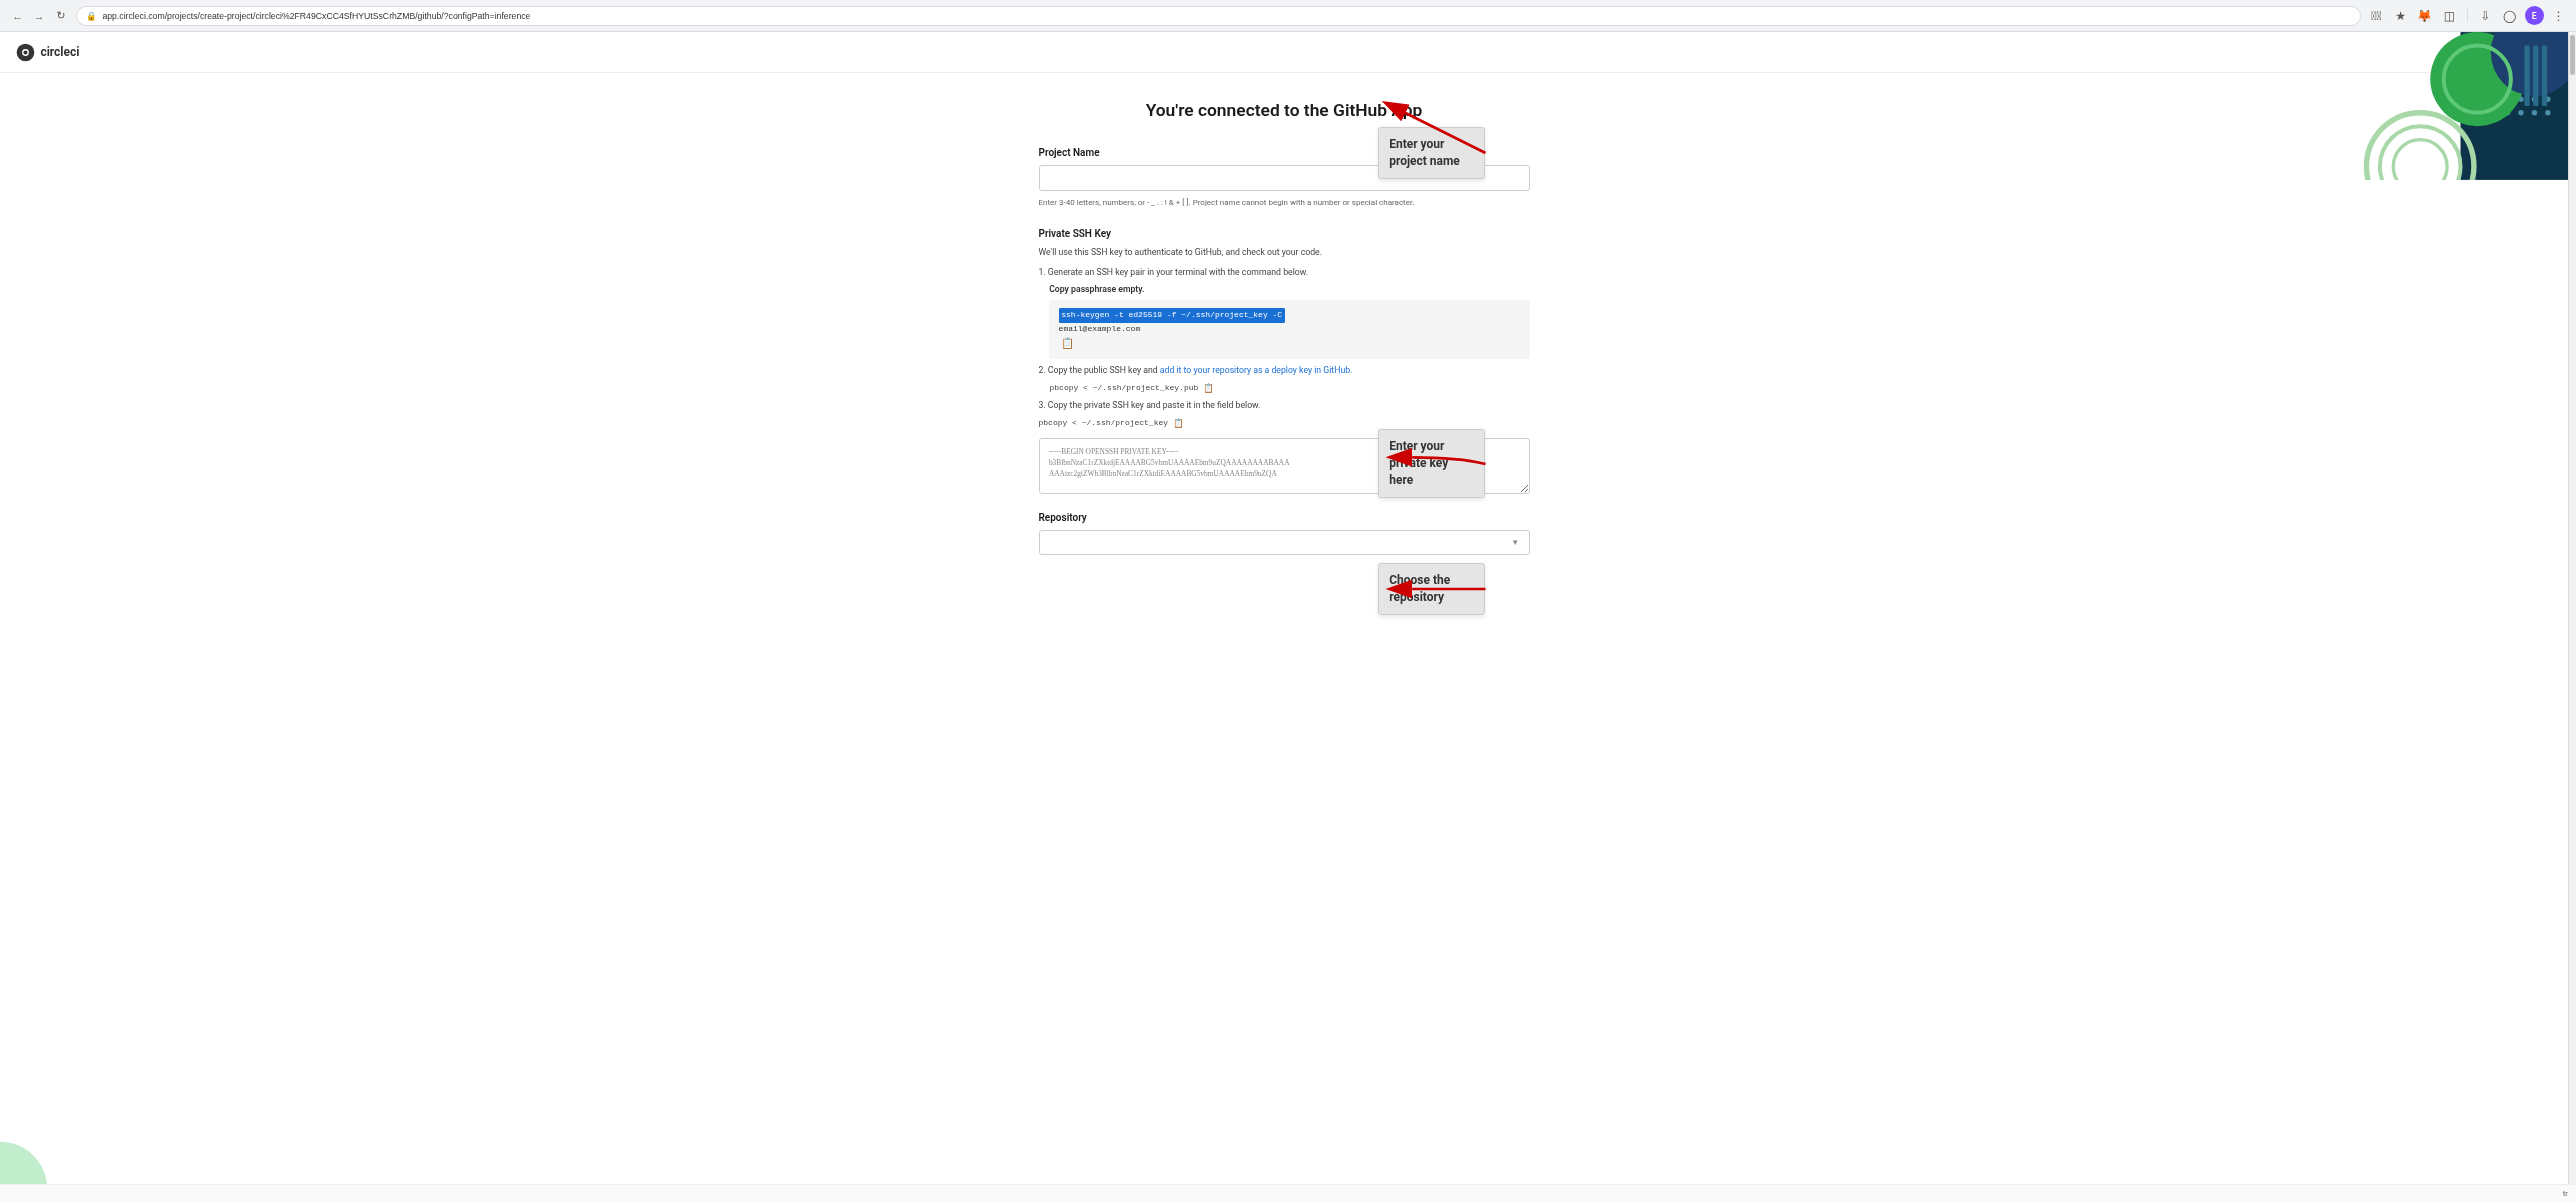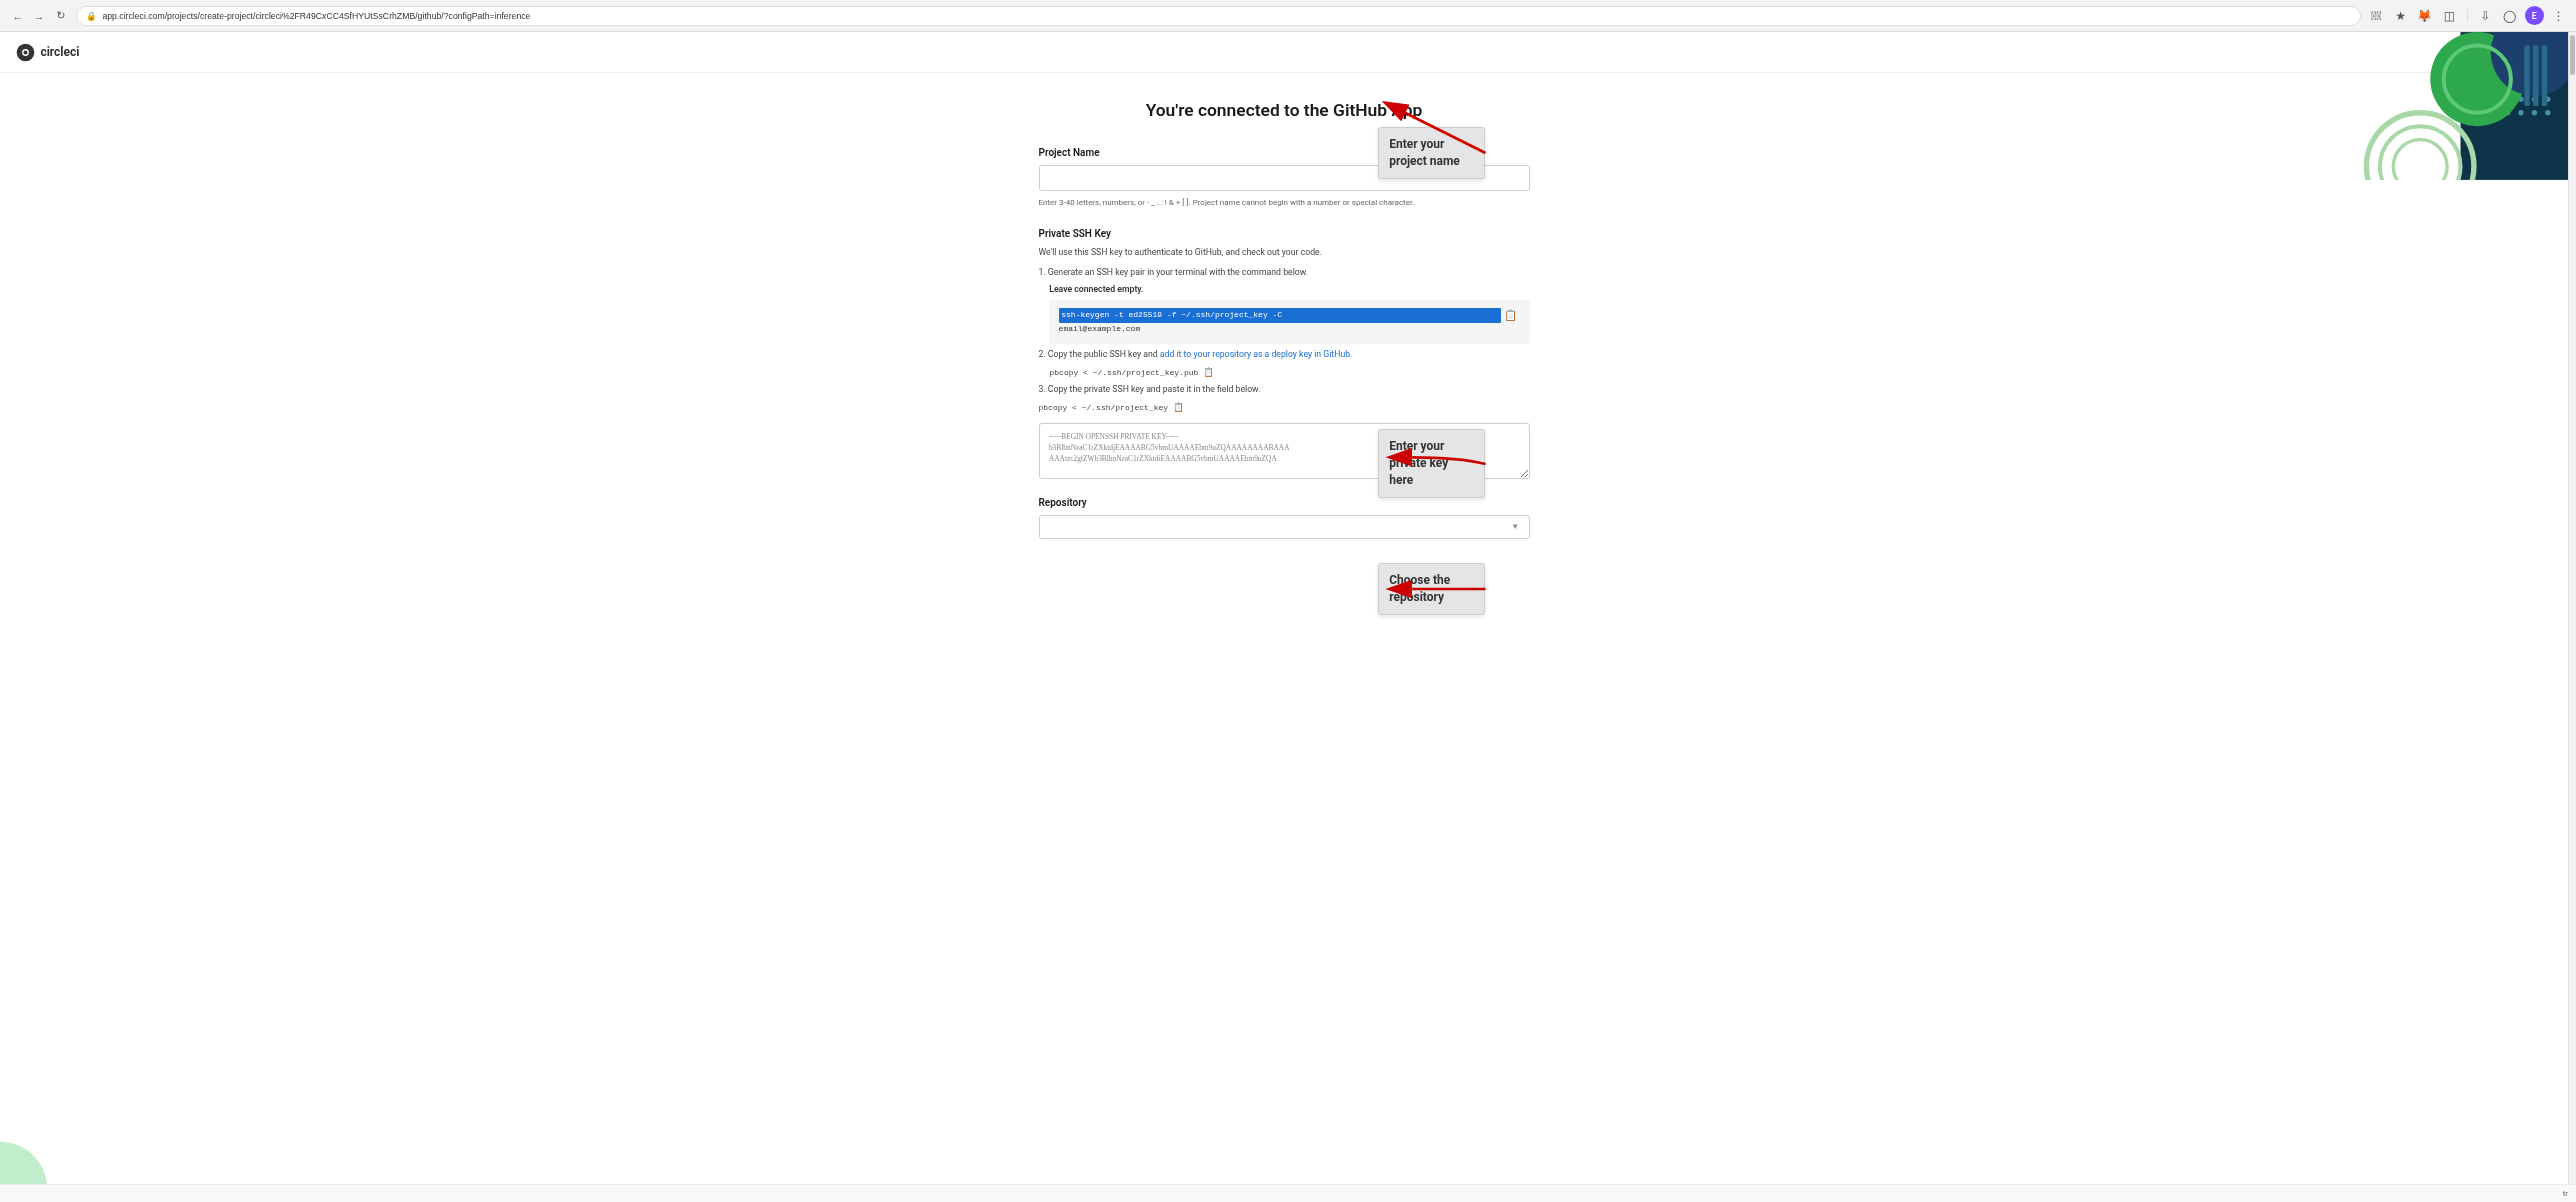--- a/index.html
+++ b/index.html
@@ -204,20 +204,21 @@
       background: #f5f5f5;
       border-radius: 2.7px;
       padding: 8px 9.4px;
       font-family: 'Courier New', Courier, monospace;
       font-size: 8px;
       margin: 5.4px 0;
       position: relative;
       display: flex;
       justify-content: center;
       align-items: flex-start;
+      flex-direction: column;
     }
 
     .code-lines {
       flex: 1;
     }
 
     .code-line {
       display: block;
       line-height: 1.6;
     }
@@ -439,21 +440,21 @@
 
       <div class="section-divider">
         <div class="section-label">Private SSH Key</div>
         <div class="section-description">We'll use this SSH key to authenticate to GitHub, and check out your code.</div>
 
         <div class="step-item">
           <span>1. Generate an SSH key pair in your terminal with the command below.</span>
         </div>
 
         <div style="margin-left:10.7px;">
-          <div style="font-size:8.7px;font-weight:600;margin-bottom:4px;">Leave connected empty.</div>
+          <div style="font-size:8.7px;font-weight:600;margin-bottom:4px;">Copy passphrase empty.</div>
           <div class="code-block">
             <div class="code-lines">
               <span class="code-line highlighted">ssh-keygen -t ed25519 -f ~/.ssh/project_key -C</span>
               <span class="code-line">email@example.com</span>
             </div>
             <button class="code-copy-btn" title="Copy">📋</button>
           </div>
         </div>
 
         <div class="step-item" style="margin-top:5.4px;">

